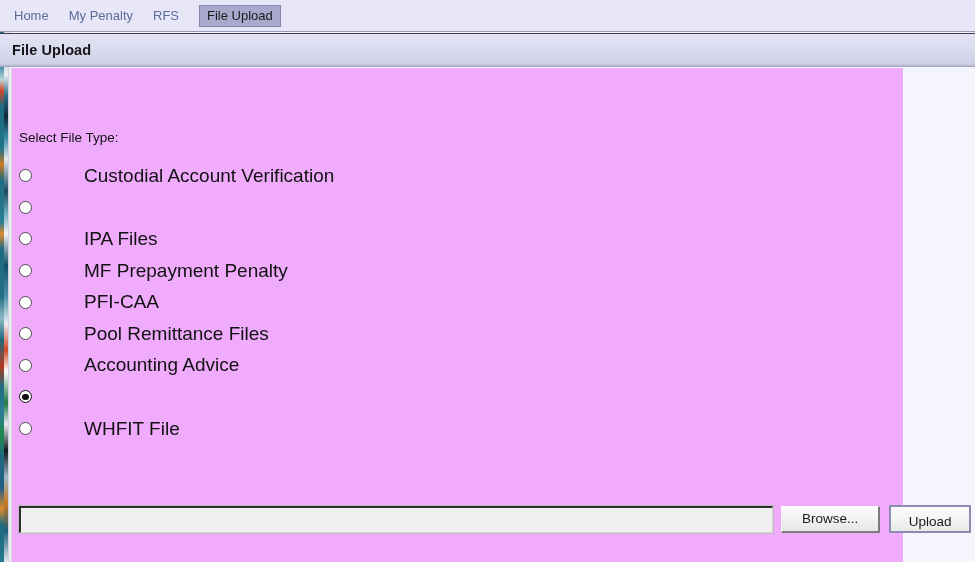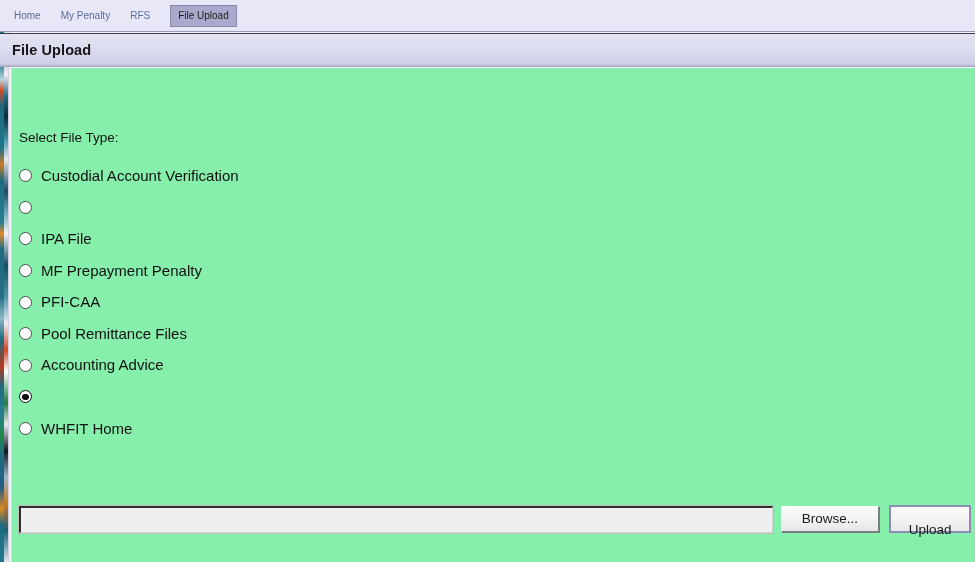--- a/index.html
+++ b/index.html
@@ -113,21 +113,21 @@
     width: 975px;
     height: 32px;
     background: #e7e7f8;
     box-sizing: border-box;
     border-bottom: 1px solid #9a9ab8;
     display: flex;
     align-items: center;
     padding-left: 14px;
   }
   .nav-link {
-    font-size: 10px;
+    font-size: 13px;
     color: #5b6c9b;
     margin-right: 20px;
     line-height: 20px;
     cursor: pointer;
     white-space: nowrap;
   }
   .nav-link.active {
     color: #1a1a1a;
     background: #a9a9cd;
     border: 1px solid #8888ae;
@@ -157,23 +157,23 @@
     color: #16161a;
     padding-left: 12px;
     letter-spacing: 0.1px;
   }
 
   
   .content {
     position: absolute;
     left: 11px;
     top: 68px;
-    width: 964px;
+    width: 892px;
     height: 494px;
-    background: #86efac;
+    background: #f0abfc;
     box-sizing: border-box;
     border-left: 1px solid #d6d6e4;
   }
 
   .section-label {
     position: absolute;
     left: 7px;
     top: 62px;
     font-size: 13.5px;
     color: #111111;
@@ -212,24 +212,25 @@
     left: 50%;
     top: 50%;
     width: 6.4px;
     height: 6.4px;
     margin-left: -3.2px;
     margin-top: -3.2px;
     border-radius: 50%;
     background: #101010;
   }
   .radio-label {
-    font-size: 15px;
+    font-size: 19px;
     color: #111111;
     white-space: nowrap;
     line-height: 16px;
+    margin-left: 43px;
   }
 
   
   .upload-row {
     position: absolute;
     left: 7px;
     top: 437px;
     width: 952px;
     height: 28px;
     display: flex;
@@ -273,21 +274,21 @@
     height: 28px;
     margin-left: 9px;
     box-sizing: border-box;
     background: linear-gradient(to bottom, #fbfbfb 0%, #f3f3f3 55%, #e8e8e8 100%);
     border: 2px solid #8c8cb4;
     font-family: "Liberation Sans", sans-serif;
     font-size: 13.5px;
     color: #1a1a1a;
     cursor: pointer;
     line-height: 22px;
-    padding: 12px;
+    padding: 4px;
   }
 </style>
 </head>
 <body>
 
 <div id="app">
 
   <div class="sidebar-sliver">
     <div class="sliver-teal"></div>
     <div class="sliver-frags"></div>
@@ -312,21 +313,21 @@
     <div class="radio-list">
       <div class="radio-row">
         <span class="radio-mark"></span>
         <span class="radio-label">Custodial Account Verification</span>
       </div>
       <div class="radio-row">
         <span class="radio-mark"></span>
       </div>
       <div class="radio-row">
         <span class="radio-mark"></span>
-        <span class="radio-label">IPA File</span>
+        <span class="radio-label">IPA Files</span>
       </div>
       <div class="radio-row">
         <span class="radio-mark"></span>
         <span class="radio-label">MF Prepayment Penalty</span>
       </div>
       <div class="radio-row">
         <span class="radio-mark"></span>
         <span class="radio-label">PFI-CAA</span>
       </div>
       <div class="radio-row">
@@ -335,21 +336,21 @@
       </div>
       <div class="radio-row">
         <span class="radio-mark"></span>
         <span class="radio-label">Accounting Advice</span>
       </div>
       <div class="radio-row selected">
         <span class="radio-mark"></span>
       </div>
       <div class="radio-row">
         <span class="radio-mark"></span>
-        <span class="radio-label">WHFIT Home</span>
+        <span class="radio-label">WHFIT File</span>
       </div>
     </div>
 
     <div class="upload-row">
       <input class="file-path-input" type="text" placeholder="" value="" style="">
       <button class="browse-button">Browse...</button>
       <button class="upload-button">Upload</button>
     </div>
 
   </div>

